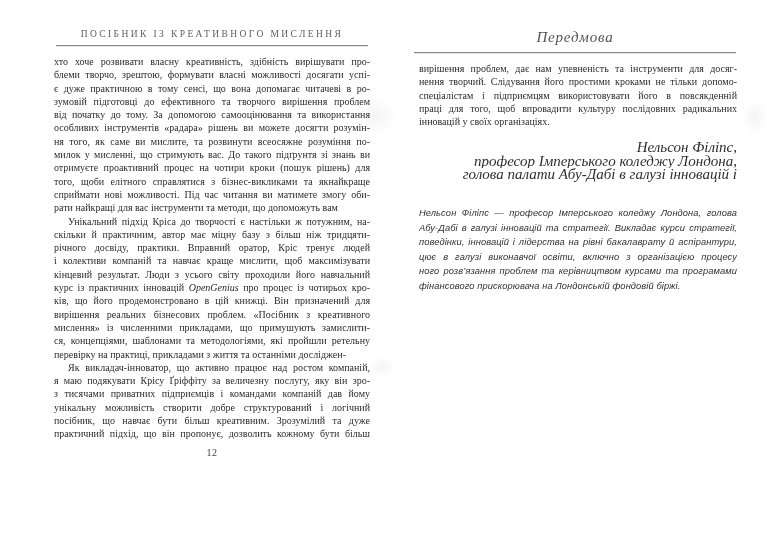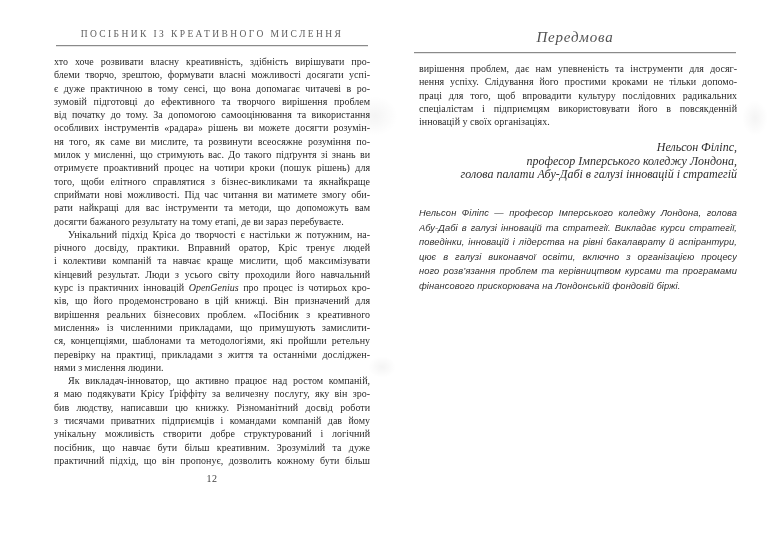--- a/index.html
+++ b/index.html
@@ -39,21 +39,21 @@
   .para.indent .ln:first-child{text-indent:14px;}
   em{font-style:italic;}
 
   .folio{
     margin-top:6px;text-align:center;font-size:10px;color:#3e3e3e;
     letter-spacing:0.5px;
   }
 
   .attribution{
     margin:13px 0 16px 7px;width:318px;text-align:right;
-    font-style:italic;font-size:12px;line-height:13.5px;color:#2e2e2e;
+    font-style:italic;font-size:15px;line-height:13.5px;color:#2e2e2e;
   }
   .attribution .ln{
     height:13.5px;text-align:right;text-align-last:right;
   }
 
   .bio{
     margin:24px 0 0 7px;width:318px;
     font-family:"Liberation Sans", sans-serif;font-style:italic;
     font-size:9.3px;line-height:14.6px;color:#2f2f2f;letter-spacing:0.1px;
   }
@@ -86,56 +86,54 @@
         <div class="ln">є дуже практичною в тому сенсі, що вона допомагає читачеві в ро-</div>
         <div class="ln">зумовій підготовці до ефективного та творчого вирішення проблем</div>
         <div class="ln">від початку до тому. За допомогою самооцінювання та використання</div>
         <div class="ln">особливих інструментів «радара» рішень ви можете досягти розумін-</div>
         <div class="ln">ня того, як саме ви мислите, та розвинути всеосяжне розуміння по-</div>
         <div class="ln">милок у мисленні, що стримують вас. До такого підґрунтя зі знань ви</div>
         <div class="ln">отримуєте проактивний процес на чотири кроки (пошук рішень) для</div>
         <div class="ln">того, щоби елітного справлятися з бізнес-викликами та якнайкраще</div>
         <div class="ln">сприймати нові можливості. Під час читання ви матимете змогу оби-</div>
         <div class="ln">рати найкращі для вас інструменти та методи, що допоможуть вам</div>
-        <div class="ln">досягти бажаного результату на тому етапі, де ви зараз перебуваєте.</div>
       </div>
       <div class="para indent">
         <div class="ln">Унікальний підхід Кріса до творчості є настільки ж потужним, на-</div>
+        <div class="ln">скільки й практичним, автор має міцну базу з більш ніж тридцяти-</div>
         <div class="ln">річного досвіду, практики. Вправний оратор, Кріс тренує людей</div>
         <div class="ln">і колективи компаній та навчає краще мислити, щоб максимізувати</div>
         <div class="ln">кінцевий результат. Люди з усього світу проходили його навчальний</div>
         <div class="ln">курс із практичних інновацій <em>OpenGenius</em> про процес із чотирьох кро-</div>
         <div class="ln">ків, що його продемонстровано в цій книжці. Він призначений для</div>
         <div class="ln">вирішення реальних бізнесових проблем. «Посібник з креативного</div>
         <div class="ln">мислення» із численними прикладами, що примушують замислити-</div>
         <div class="ln">ся, концепціями, шаблонами та методологіями, які пройшли ретельну</div>
         <div class="ln">перевірку на практиці, прикладами з життя та останніми досліджен-</div>
-        <div class="ln">нями з мислення людини.</div>
       </div>
       <div class="para indent justify-last">
         <div class="ln">Як викладач-інноватор, що активно працює над ростом компаній,</div>
         <div class="ln">я маю подякувати Крісу Ґріффіту за величезну послугу, яку він зро-</div>
-        <div class="ln">бив людству, написавши цю книжку. Різноманітний досвід роботи</div>
         <div class="ln">з тисячами приватних підприємців і командами компаній дав йому</div>
         <div class="ln">унікальну можливість створити добре структурований і логічний</div>
         <div class="ln">посібник, що навчає бути більш креативним. Зрозумілий та дуже</div>
         <div class="ln">практичний підхід, що він пропонує, дозволить кожному бути більш</div>
       </div>
     </div>
   <div class="folio">12</div>
 </div>
 
 <div class="page" id="page-right">
   <div class="running-head">Передмова</div>
   <div class="body-text">
       <div class="para">
         <div class="ln">вирішення проблем, дає нам упевненість та інструменти для досяг-</div>
-        <div class="ln">нення успіху. Слідування його простими кроками не тільки допомо-</div>
+        <div class="ln">нення творчий. Слідування його простими кроками не тільки допомо-</div>
+        <div class="ln">спеціалістам і підприємцям використовувати його в повсякденній</div>
         <div class="ln">праці для того, щоб впровадити культуру послідовних радикальних</div>
-        <div class="ln">спеціалістам і підприємцям використовувати його в повсякденній</div>
         <div class="ln">інновацій у своїх організаціях.</div>
       </div>
     </div>
   <div class="attribution">
       <div class="ln">Нельсон Філіпс,</div>
       <div class="ln">професор Імперського коледжу Лондона,</div>
       <div class="ln">голова палати Абу-Дабі в галузі інновацій і стратегій</div>
     </div>
   <div class="bio">
       <div class="para">

